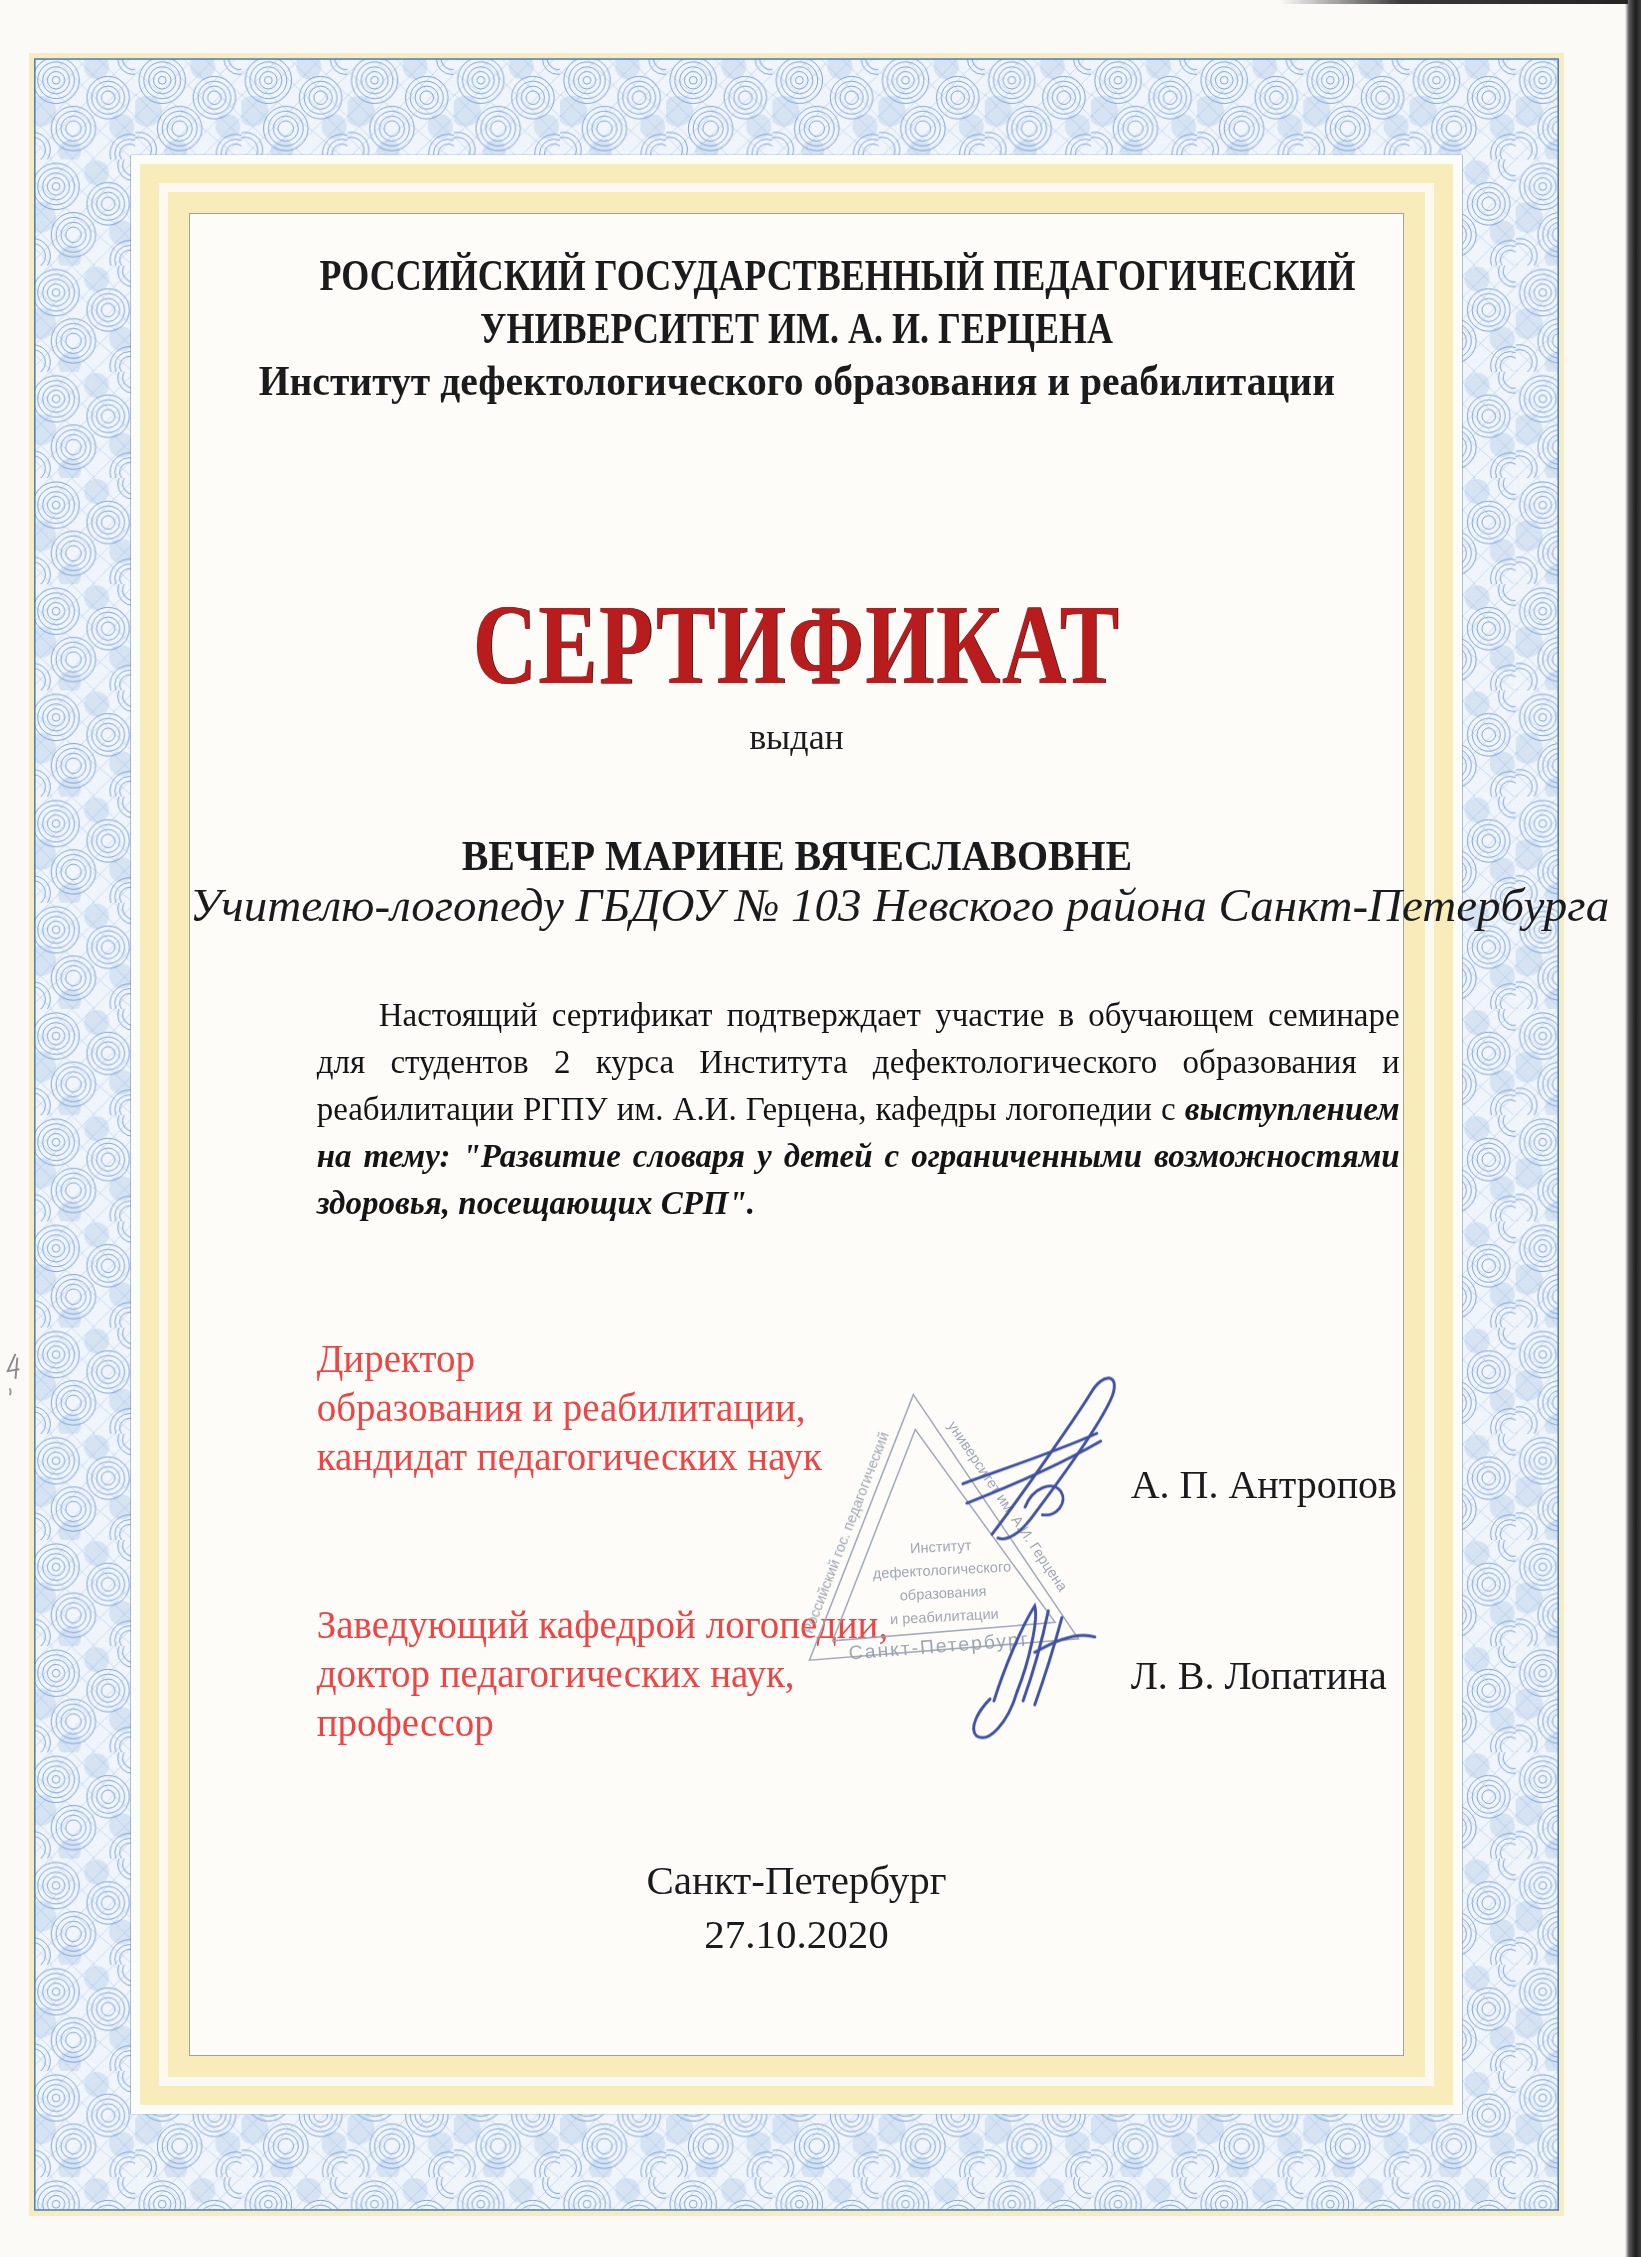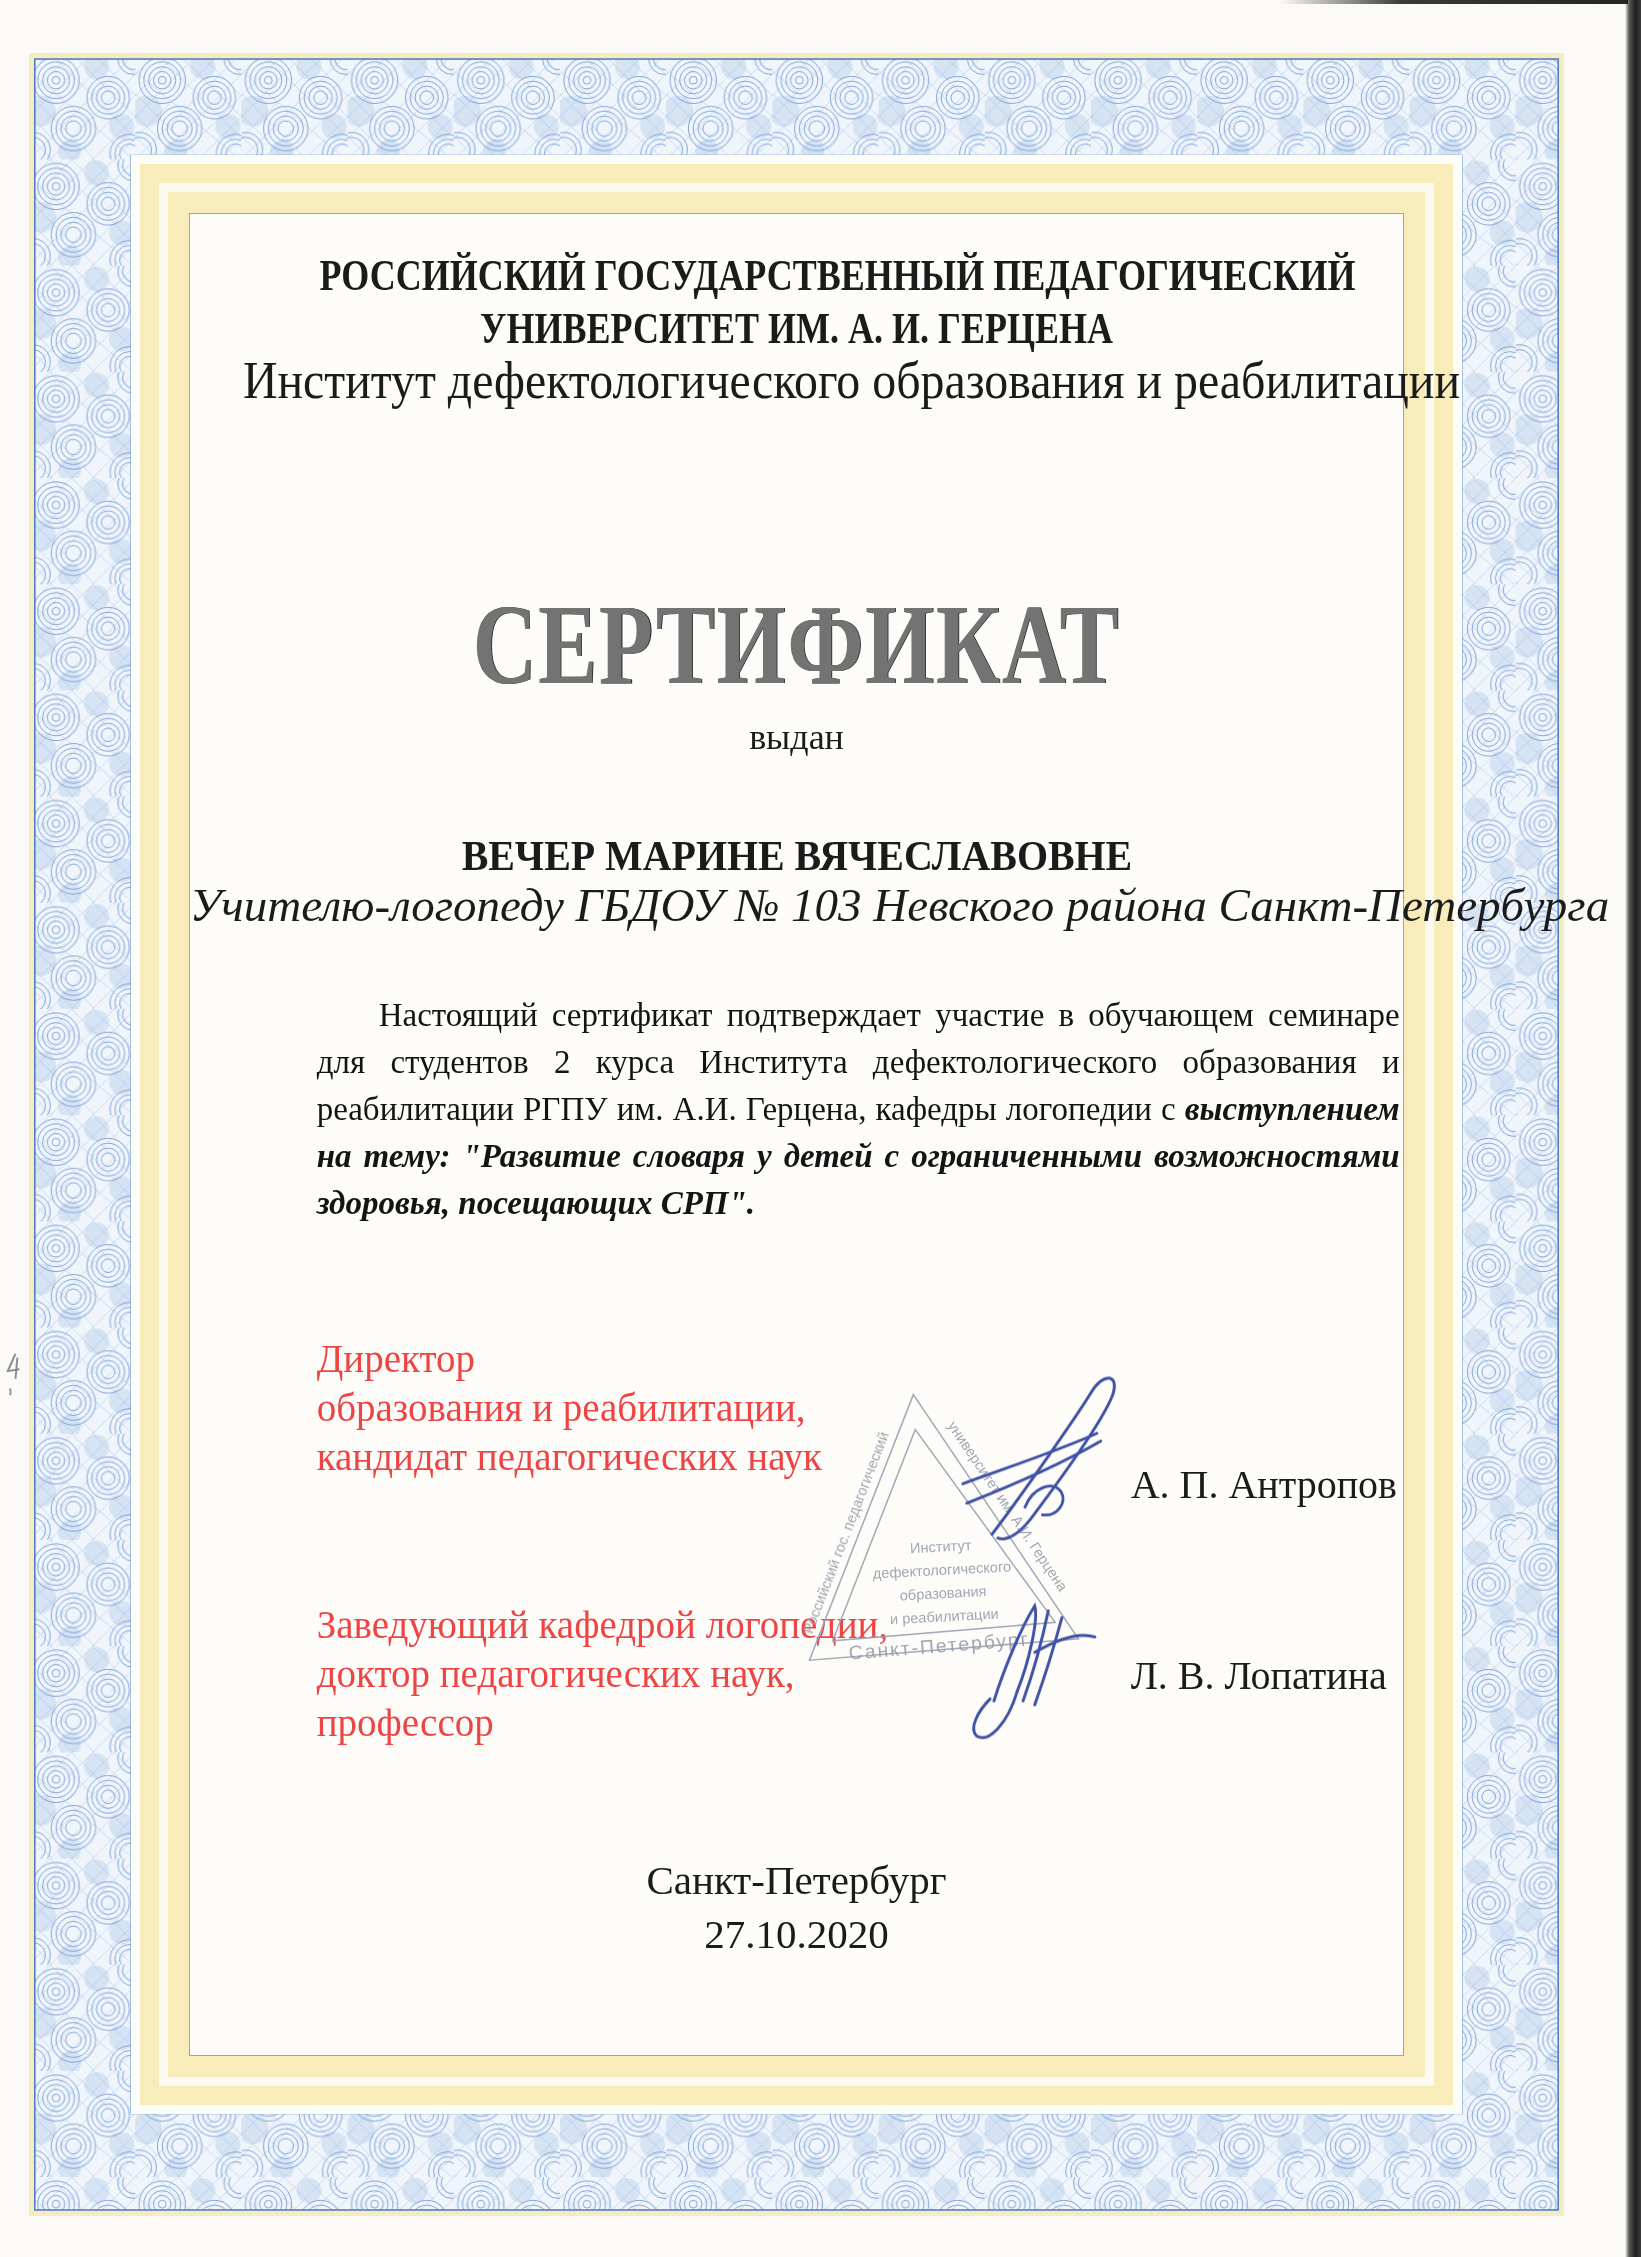--- a/index.html
+++ b/index.html
@@ -21,23 +21,23 @@
   .hole{position:absolute;left:102px;top:102px;right:102px;bottom:102px;background:#fdfdf8;}
   .y1{position:absolute;inset:8.7px;background:#f8edba;}
   .ws{position:absolute;inset:19.3px;background:#fcfaf0;}
   .y2{position:absolute;inset:8.7px;background:#f8edba;}
   .content{position:absolute;inset:21px;background:#fdfcf8;border:1.9px solid #a3a29a;}
   .layer{position:absolute;inset:0;}
   
   .center{left:0;right:0;text-align:center;}
   .hdr{font-weight:bold;font-size:45px;line-height:45px;white-space:nowrap;}
   .hdr .sq{display:inline-block;transform:scaleX(.80);transform-origin:center;}
-  .hdr3{font-weight:normal;font-size:52px;line-height:43px;white-space:nowrap;}
+  .hdr3{font-weight:bold;font-size:43px;line-height:43px;white-space:nowrap;}
   .hdr3 .sq{display:inline-block;transform:scaleX(.92);transform-origin:center;}
-  .cert-title{font-weight:bold;font-size:114px;line-height:106px;letter-spacing:1.9px;color:#737373;white-space:nowrap;}
+  .cert-title{font-weight:bold;font-size:114px;line-height:106px;letter-spacing:1.9px;color:#b91c1c;white-space:nowrap;}
   .cert-title .sq{display:inline-block;transform:scaleX(.78);transform-origin:center;text-shadow:1px 0 0 #222;}
   .issued{font-size:36px;}
   .rname{font-weight:bold;font-size:42px;white-space:nowrap;}
   .rname .sq{display:inline-block;transform:scaleX(.95);transform-origin:center;}
   .rdesc{font-style:italic;font-size:47px;white-space:nowrap;}
   .body-par{left:127px;width:1083px;font-size:33px;line-height:47px;text-align:justify;text-indent:62px;color:#141414;}
   .body-par .emph{font-weight:bold;font-style:italic;}
   .sigblock{left:127px;font-size:39px;line-height:49px;text-align:left;color:#ef4444;}
   .signame{left:941px;width:319px;font-size:40px;text-align:left;white-space:nowrap;}
   .footer{font-size:41px;line-height:54px;}

